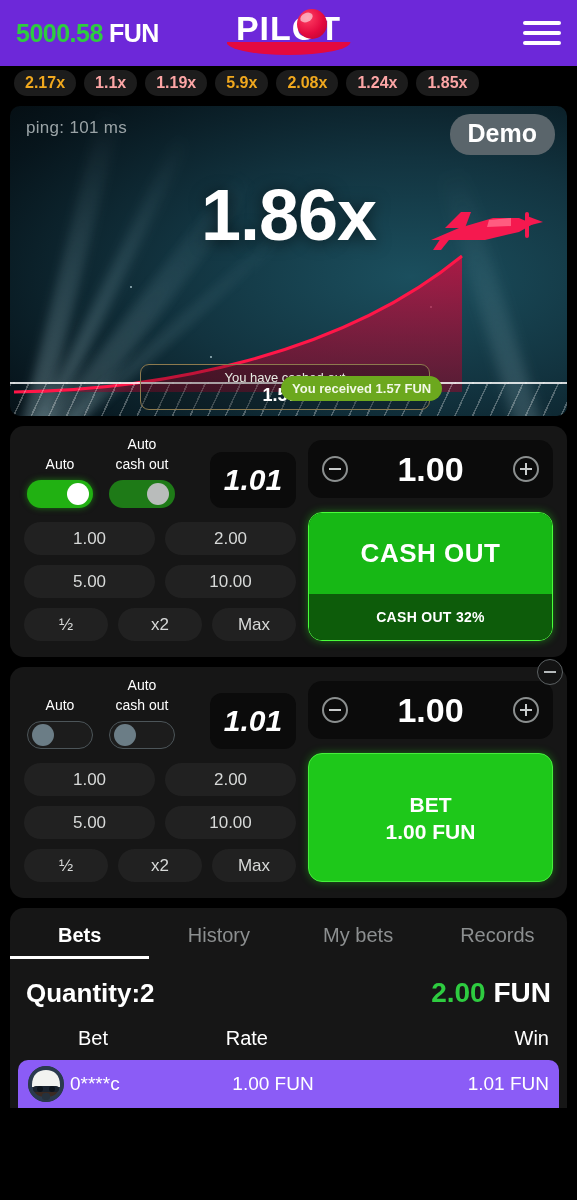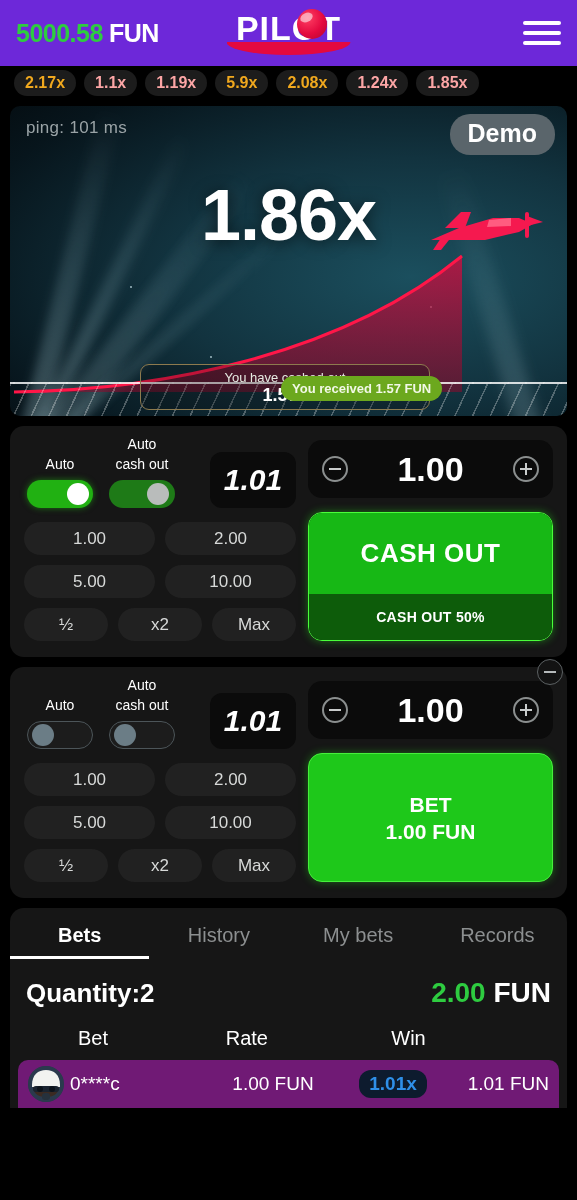--- a/index.html
+++ b/index.html
@@ -220,25 +220,25 @@
   .summary { display: flex; align-items: baseline; padding: 18px 16px 10px; }
   .summary .q { color: #fff; font-size: 26px; font-weight: 700; }
   .summary .t { margin-left: auto; font-size: 28px; font-weight: 600; }
   .summary .t .g { color: #2ecc40; }
   .summary .t .w { color: #fff; }
 
   .thead { display: flex; padding: 8px 18px 6px; color: #fff; font-size: 20px; }
   .thead .c1 { width: 180px; }
   .thead .c2 { width: 130px; text-align: center; }
   .thead .c3 { width: 110px; text-align: right; }
-  .thead .c4 { flex: 1; text-align: center; }
+  .thead .c4 { flex: 1; text-align: right; }
 
   .row {
     display: flex; align-items: center; margin: 4px 8px 0; padding: 6px 10px;
-    background: #701a75; border-radius: 10px 10px 0 0; min-height: 42px;
+    background: #8b5cf6; border-radius: 10px 10px 0 0; min-height: 42px;
   }
   .avatar {
     width: 36px; height: 36px; border-radius: 50%; flex: none; overflow: hidden;
     background: #2b3b4e; position: relative; margin-right: 6px;
   }
   .row .name { color: #fff; font-size: 19px; width: 138px; }
   .row .bet { color: #fff; font-size: 19px; width: 130px; text-align: center; }
   .row .rate-wrap { width: 110px; text-align: center; }
   .row .rate {
     display: inline-block; background: #0d1b2e; color: #2f8fe8;
@@ -355,21 +355,21 @@
     </div>
   </div>
   <div class="panel-right">
     <div class="stake-box">
       <div class="circ-btn"></div>
       <div class="stake-val">1.00</div>
       <div class="circ-btn plus"></div>
     </div>
     <div class="action-btn cashout">
       <div class="main">CASH OUT</div>
-      <div class="sub">CASH OUT 50%</div>
+      <div class="sub">CASH OUT 32%</div>
     </div>
   </div>
 </div>
 
 <div class="panel">
   <div class="remove-panel"></div>
   <div class="panel-left">
     <div class="ctrl-row">
       <div class="toggle-col">
         <div class="lbl">Auto</div>
@@ -434,18 +434,15 @@
         <path d="M18 31 C9 31 5 26 5 21 C5 12 10 7 18 7 C26 7 31 12 31 21 C31 26 27 31 18 31 Z" fill="#3b2a22"></path>
         <path d="M4 19 C4 9 10 4 18 4 C26 4 32 9 32 19 L32 21 L4 21 Z" fill="#f2f3f0"></path>
         <rect x="5" y="20" width="26" height="6" rx="3" fill="#1a2430"></rect>
         <circle cx="12" cy="23" r="3" fill="#0d141c"></circle>
         <circle cx="24" cy="23" r="3" fill="#0d141c"></circle>
         <rect x="14" y="27" width="8" height="7" rx="3" fill="#26313c"></rect>
       </svg>
     </div>
     <div class="name">0****c</div>
     <div class="bet">1.00 FUN</div>
-    <div class="rate-wrap">
-      <span class="rate">1.01x</span>
-    </div>
     <div class="win">1.01 FUN</div>
   </div>
 </div>
 
 </body></html>

